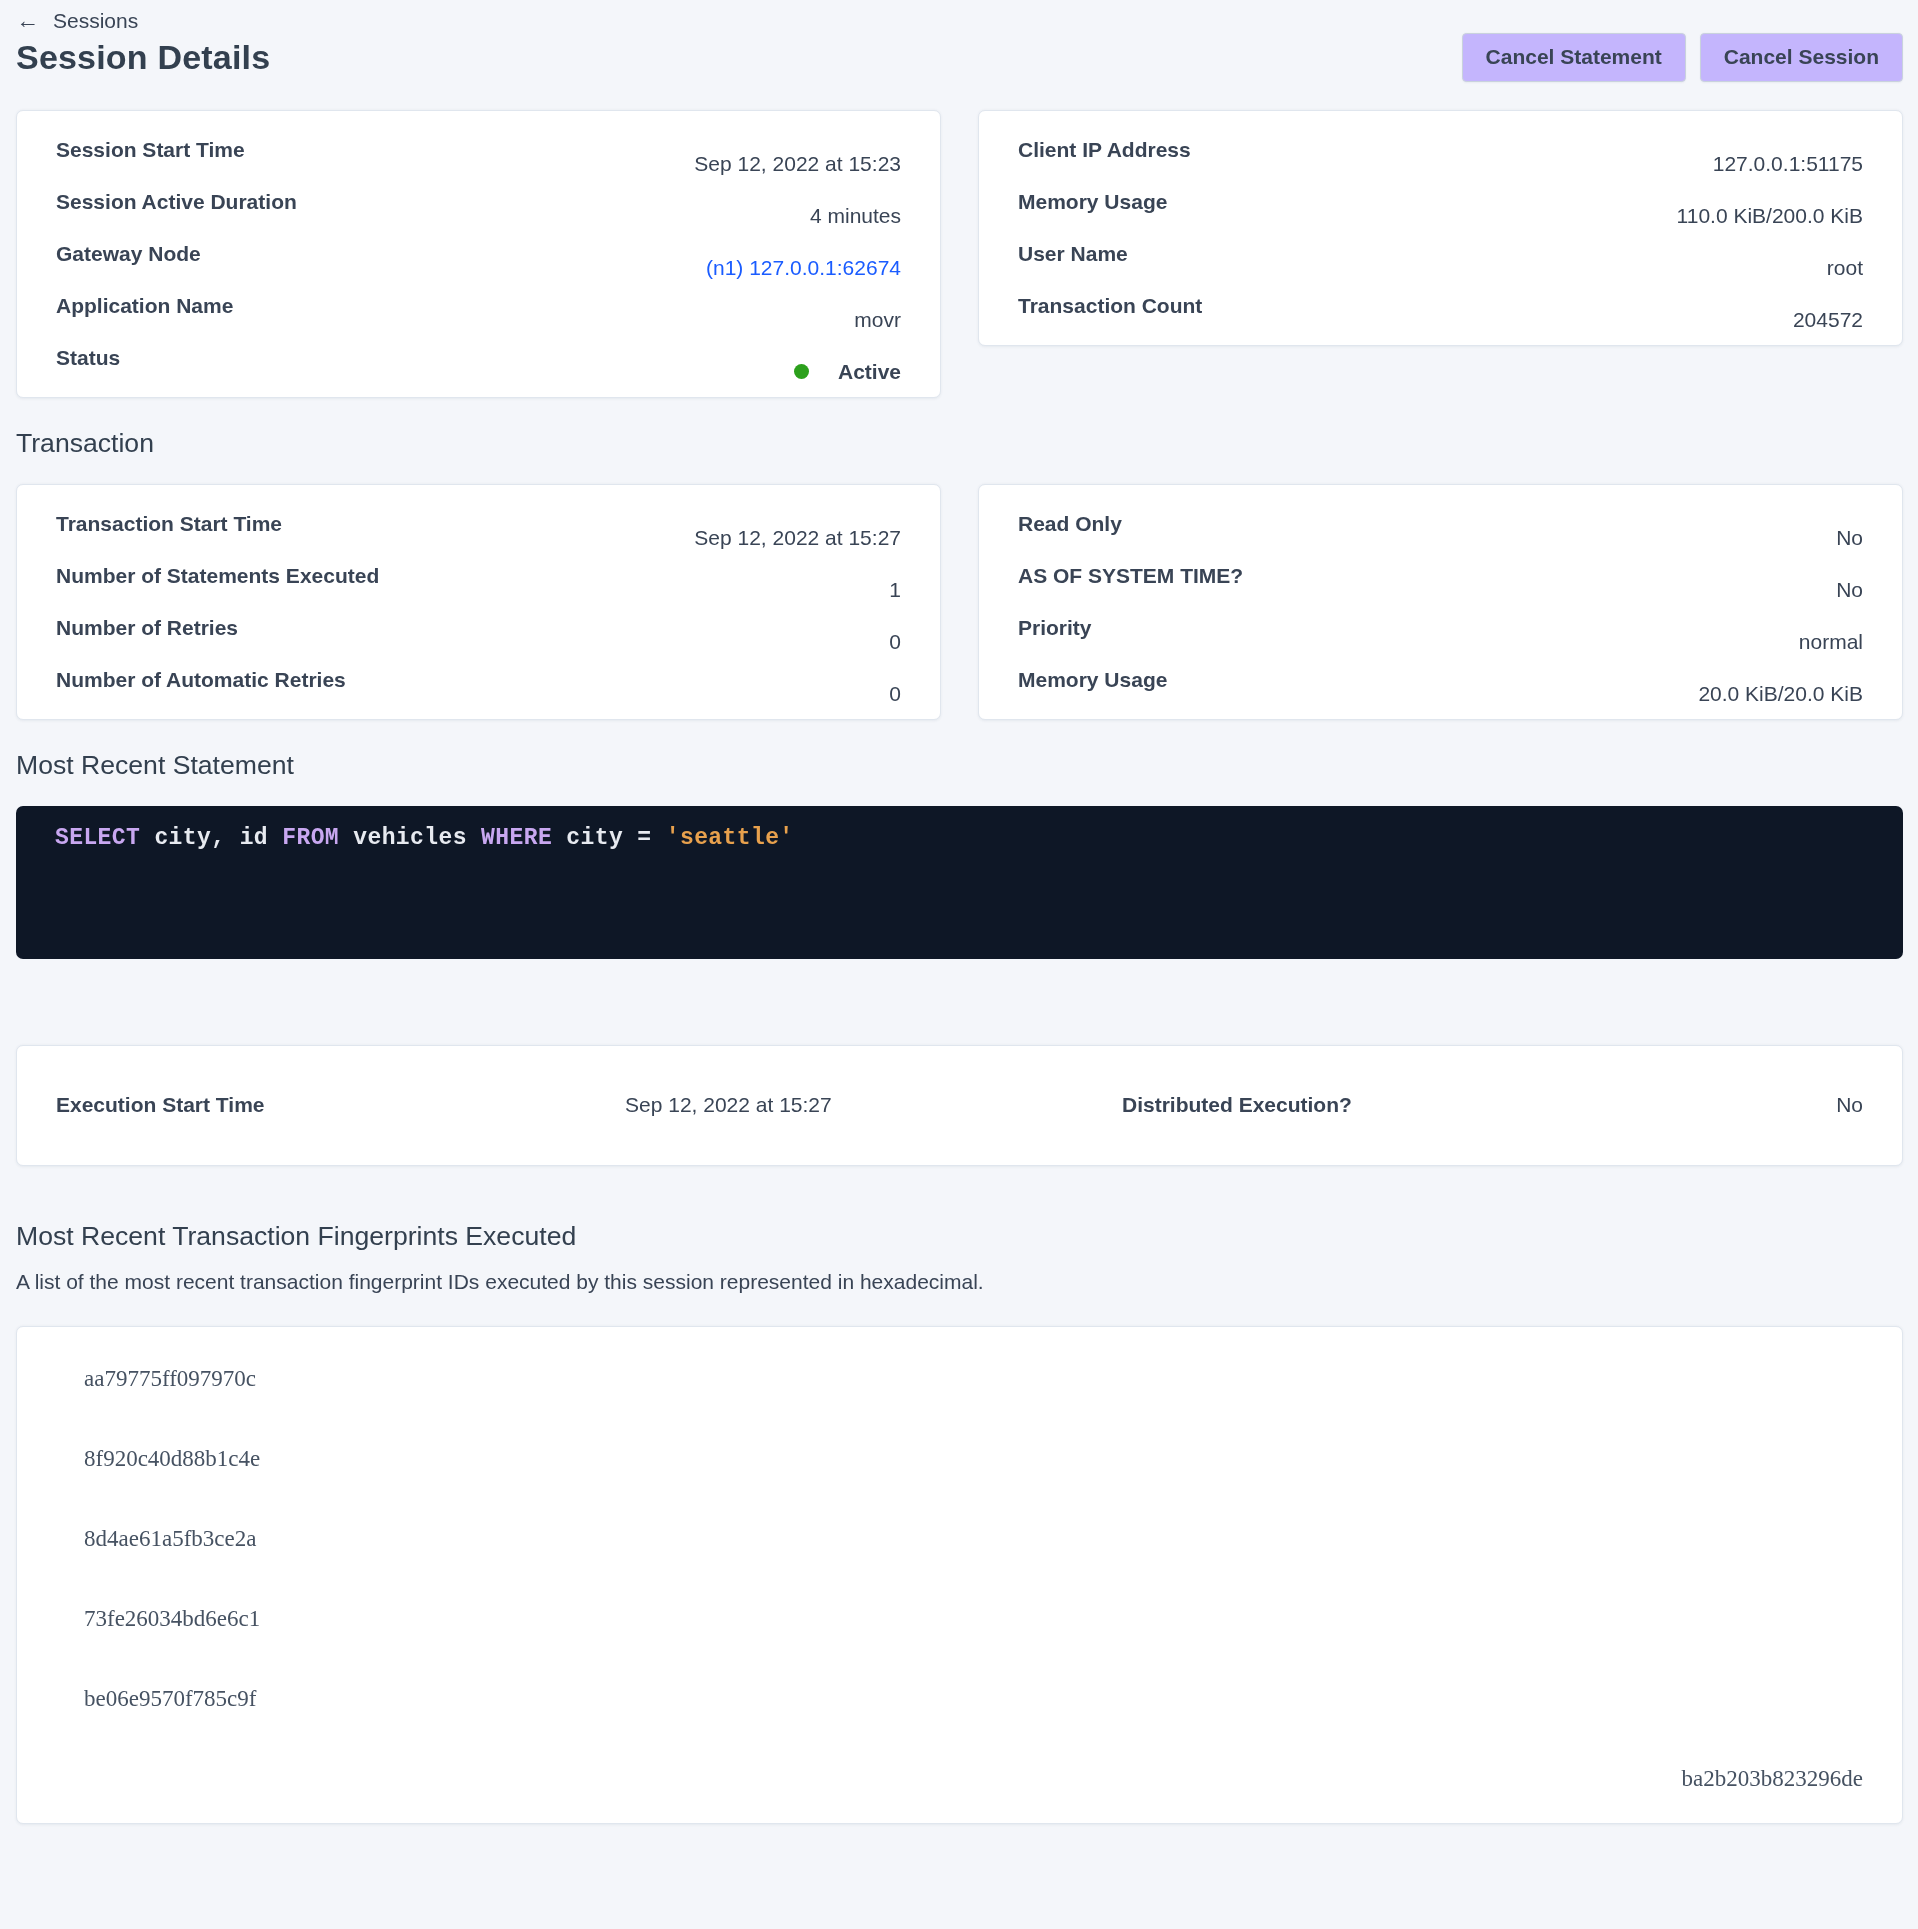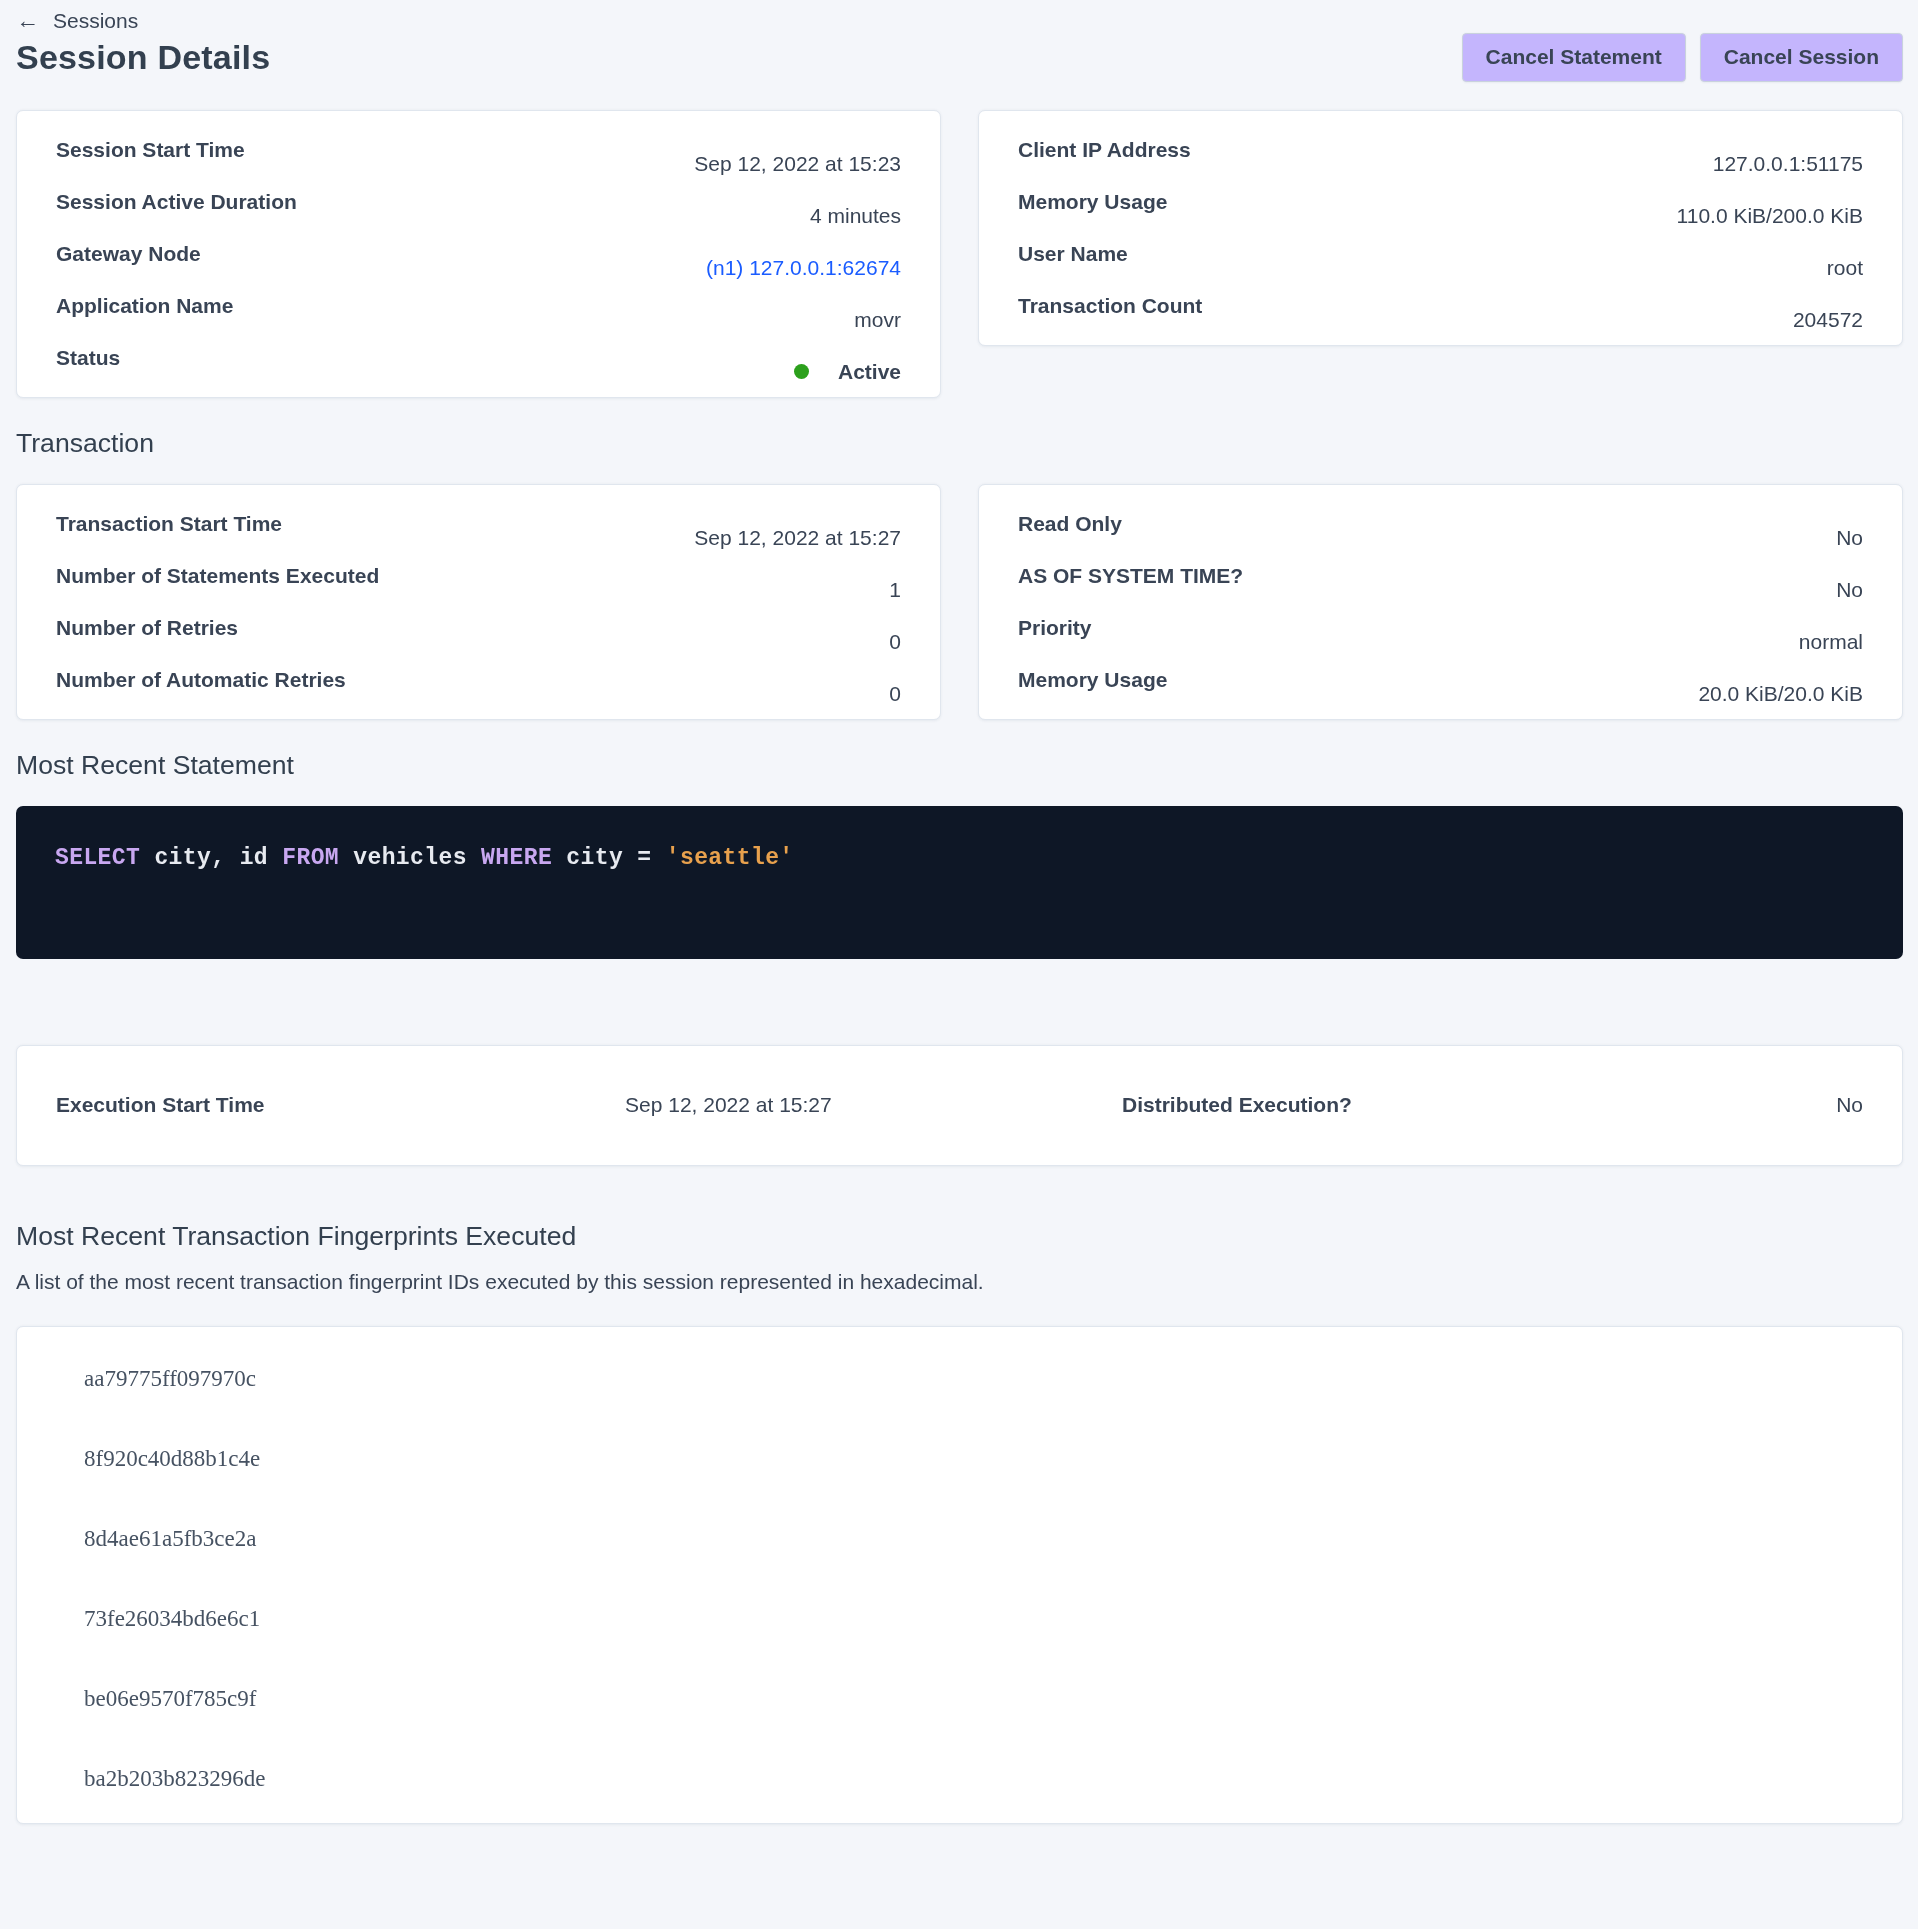--- a/index.html
+++ b/index.html
@@ -45,41 +45,41 @@
   .status-dot { width:15px; height:15px; border-radius:50%;
     background:var(--status-green,#2ca01c); display:inline-block; }
 
   
   .section-heading { font-size:26.6px; font-weight:400; color:#33404f; margin-top:30px; }
 
   
   .sql-box {
     margin-top:25px; height:153px; border-radius:7px;
     background:var(--sql-bg,#0e1726);
-    padding:39px 39px;
+    padding:19px 39px;
   }
   .sql-code { font-family:"Liberation Mono", monospace; font-size:23px; font-weight:700;
     color:var(--sql-plain,#e7eaf0); letter-spacing:0.4px; white-space:pre; }
   .tok-keyword { color:var(--sql-keyword,#c8a7f0); }
   .tok-plain   { color:var(--sql-plain,#e7eaf0); }
   .tok-string  { color:var(--sql-string,#e8a14d); }
 
   
   .exec-card { margin-top:86px; height:121px; display:grid;
     grid-template-columns:569px 497px 1fr auto; align-items:center;
     padding:0 39px; font-size:21px; }
   .exec-card .label { font-weight:700; }
   .exec-card .value-right { text-align:right; }
 
   
   .fp-subtitle { margin-top:17.7px; font-size:21px; font-weight:400; color:#394455; }
   .fp-card { margin-top:32px; padding:39px 39px 23px 67px; }
   .fp-list { list-style:none; }
   .fp-list li { font-size:23px; color:#465262; margin-bottom:54px;font-family:Liberation Serif, serif; }
-  .fp-list li:last-child { margin-bottom:8.9px; }
+  .fp-list li:last-child { margin-bottom:8.9px;text-align:right; }
 </style>
 </head>
 <body>
 
 <div class="container">
 
   <div class="back-row">
     <span class="arrow">←</span>
     <span>Sessions</span>
   </div>

